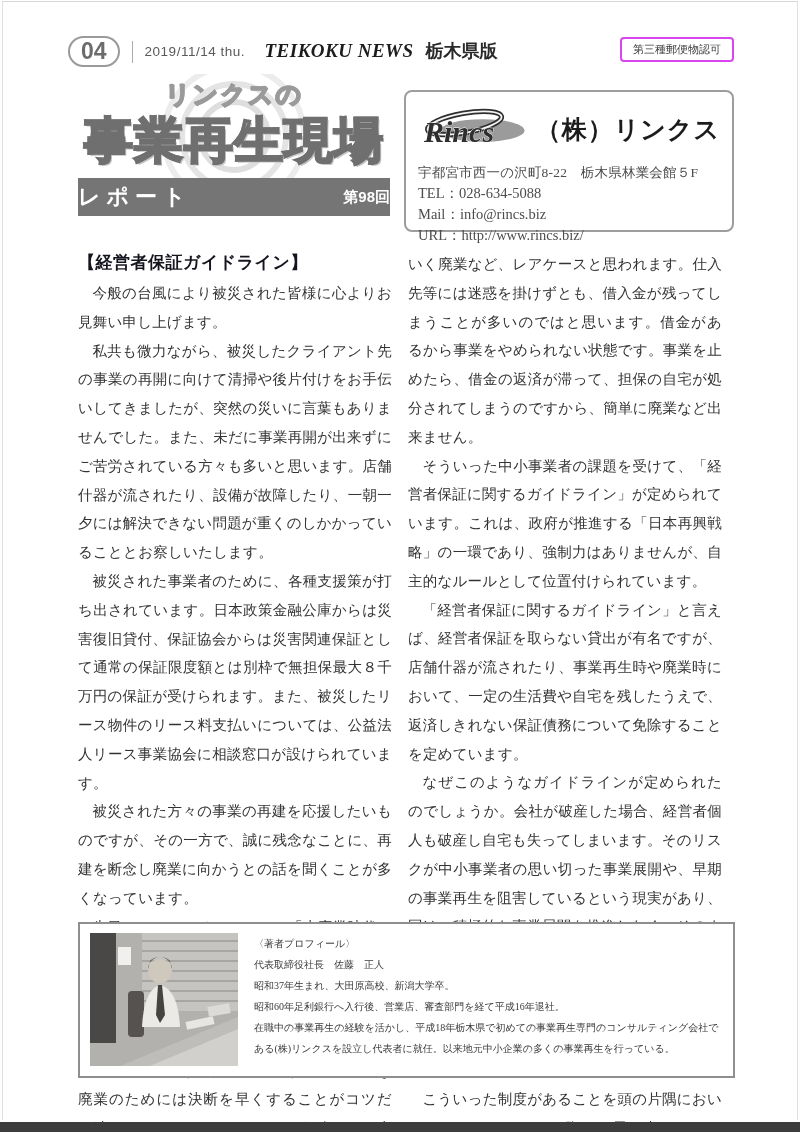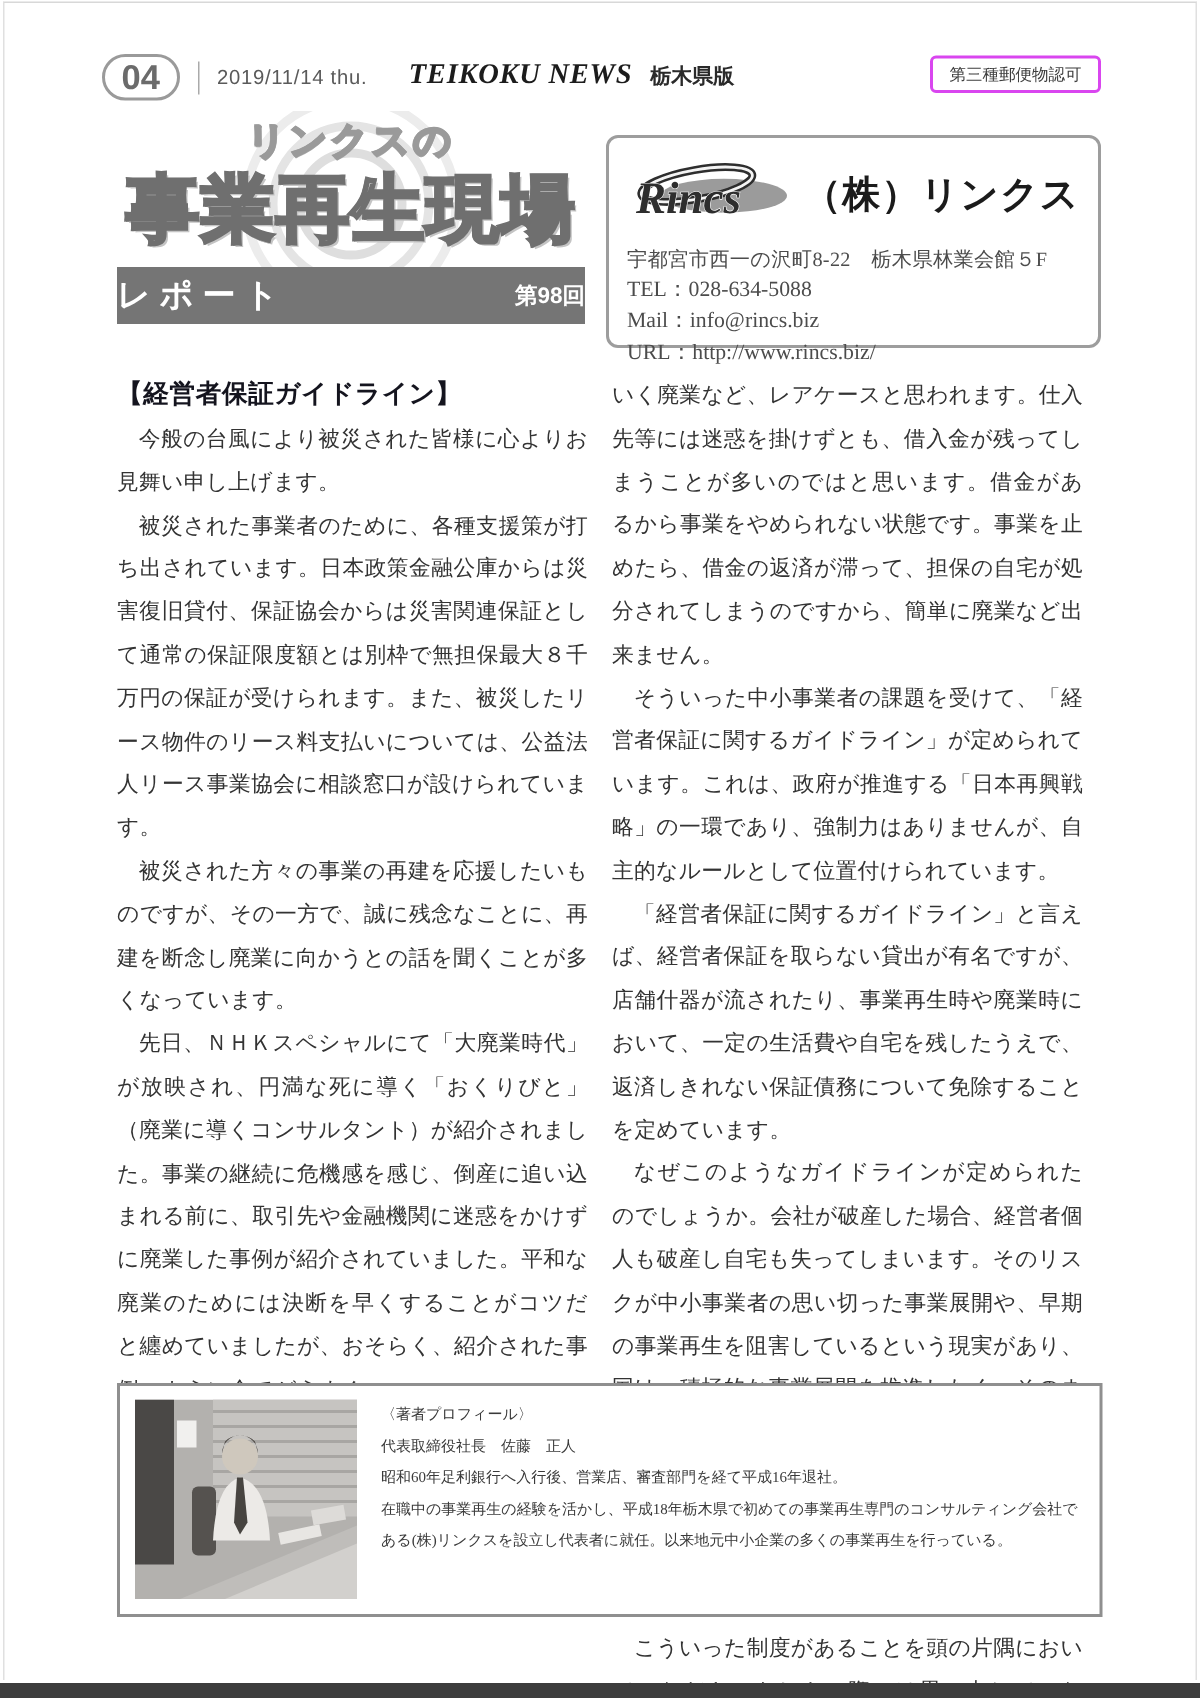--- a/index.html
+++ b/index.html
@@ -17,21 +17,21 @@
   .hdr-left { position:absolute; left:0; top:0; display:flex; align-items:center; gap:12px; }
   .pagenum { display:inline-block; font-family:"Liberation Sans","DejaVu Sans",sans-serif;
     font-weight:bold; font-size:23px; color:#6b6b6b; border:2px solid #9a9a9a;
     border-radius:18px; padding:0 11px 1px 11px; line-height:26px; }
   .hdr-div { width:1px; height:22px; background:#aaa; }
   .hdr-date { font-family:"Liberation Sans","DejaVu Sans",sans-serif; font-size:13.5px; color:#5a5a5a; letter-spacing:0.5px; }
   .masthead { position:absolute; left:47%; top:3px; transform:translateX(-50%); white-space:nowrap; }
   .masthead .en { font-family:"Liberation Serif","DejaVu Serif",serif; font-style:italic; font-weight:bold;
     font-size:19px; color:#1c1c1c; letter-spacing:0.5px; }
   .masthead .jp { font-family:Liberation Sans, sans-serif; font-weight:bold;
-    font-size:14px; color:#2a2a2a; margin-left:8px; }
+    font-size:18px; color:#2a2a2a; margin-left:8px; }
   .permit { position:absolute; right:0; top:1px; border:2px solid #d946ef; border-radius:4px;
     font-family:"Liberation Sans","DejaVu Sans",sans-serif; font-size:11px; color:#3d3d3d;
     padding:3px 11px; background:#fff; }
 
   
   .logoblk { position:absolute; left:78px; top:80px; width:312px; height:136px; text-align:center; }
   .logo-arcs { position:absolute; left:50%; top:-6px; transform:translateX(-50%); z-index:0; }
   .logo-kicker { position:relative; z-index:1; font-family:"Liberation Sans","DejaVu Sans",sans-serif;
     font-weight:800; font-size:25px; letter-spacing:2px; color:#fdfdfd; line-height:28px;
     -webkit-text-stroke:1.6px #9a9a9a;
@@ -121,20 +121,21 @@
       <div class="card-line">Mail：info@rincs.biz</div>
       <div class="card-line">URL：http://www.rincs.biz/</div>
     </div>
   </div>
 
   <div class="article">
     <div class="col">
       <h2 class="art-title">【経営者保証ガイドライン】</h2>
       <div>
           <p>今般の台風により被災された皆様に心よりお見舞い申し上げます。</p>
+          <p>私共も微力ながら、被災したクライアント先の事業の再開に向けて清掃や後片付けをお手伝いしてきましたが、突然の災いに言葉もありませんでした。また、未だに事業再開が出来ずにご苦労されている方々も多いと思います。店舗什器が流されたり、設備が故障したり、一朝一夕には解決できない問題が重くのしかかっていることとお察しいたします。</p>
           <p>被災された事業者のために、各種支援策が打ち出されています。日本政策金融公庫からは災害復旧貸付、保証協会からは災害関連保証として通常の保証限度額とは別枠で無担保最大８千万円の保証が受けられます。また、被災したリース物件のリース料支払いについては、公益法人リース事業協会に相談窓口が設けられています。</p>
           <p>被災された方々の事業の再建を応援したいものですが、その一方で、誠に残念なことに、再建を断念し廃業に向かうとの話を聞くことが多くなっています。</p>
           <p>先日、ＮＨＫスペシャルにて「大廃業時代」が放映され、円満な死に導く「おくりびと」（廃業に導くコンサルタント）が紹介されました。事業の継続に危機感を感じ、倒産に追い込まれる前に、取引先や金融機関に迷惑をかけずに廃業した事例が紹介されていました。平和な廃業のためには決断を早くすることがコツだと纏めていましたが、おそらく、紹介された事例のように全てがうまく</p>
         </div>
     </div>
     <div class="col">
       <div>
           <p class="noind">いく廃業など、レアケースと思われます。仕入先等には迷惑を掛けずとも、借入金が残ってしまうことが多いのではと思います。借金があるから事業をやめられない状態です。事業を止めたら、借金の返済が滞って、担保の自宅が処分されてしまうのですから、簡単に廃業など出来ません。</p>
           <p>そういった中小事業者の課題を受けて、「経営者保証に関するガイドライン」が定められています。これは、政府が推進する「日本再興戦略」の一環であり、強制力はありませんが、自主的なルールとして位置付けられています。</p>
           <p>「経営者保証に関するガイドライン」と言えば、経営者保証を取らない貸出が有名ですが、店舗什器が流されたり、事業再生時や廃業時において、一定の生活費や自宅を残したうえで、返済しきれない保証債務について免除することを定めています。</p>
@@ -171,19 +172,20 @@
       <path d="M68,52 l4,0 l3,30 l-5,8 l-4,-8 z" fill="#474440"></path>
 
       <polygon points="54,133 148,92 148,133" fill="#d2d0cd"></polygon>
       <polygon points="30,133 148,84 148,96 60,133" fill="#bfbdba"></polygon>
       <rect x="96" y="86" width="28" height="8" fill="#e8e6e3" transform="rotate(-12 110 90)"></rect>
       <rect x="118" y="72" width="22" height="10" fill="#dddbd8" transform="rotate(-10 129 77)"></rect>
     </svg>
     <div class="profile-text">
         <div>〈著者プロフィール〉</div>
         <div>代表取締役社長　佐藤　正人</div>
+        <div>昭和37年生まれ、大田原高校、新潟大学卒。</div>
         <div>昭和60年足利銀行へ入行後、営業店、審査部門を経て平成16年退社。</div>
         <div>在職中の事業再生の経験を活かし、平成18年栃木県で初めての事業再生専門のコンサルティング会社である(株)リンクスを設立し代表者に就任。以来地元中小企業の多くの事業再生を行っている。</div>
       </div>
   </div>
 
   <div class="bottom-bar"></div>
 </div>
 
 </body></html>

